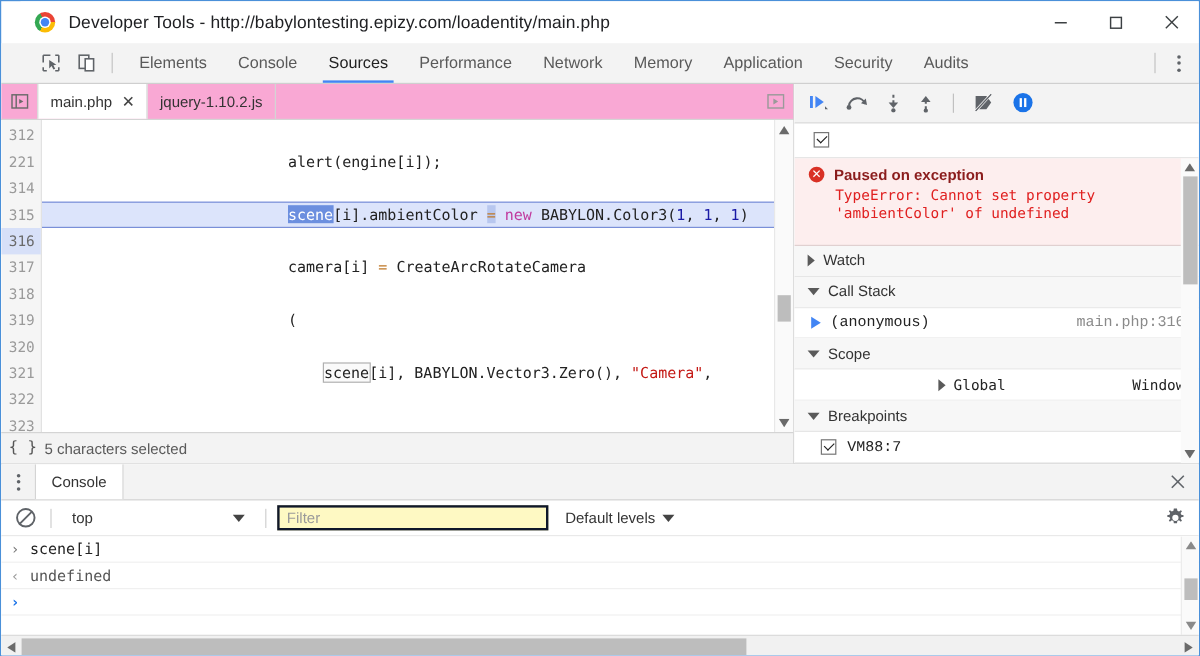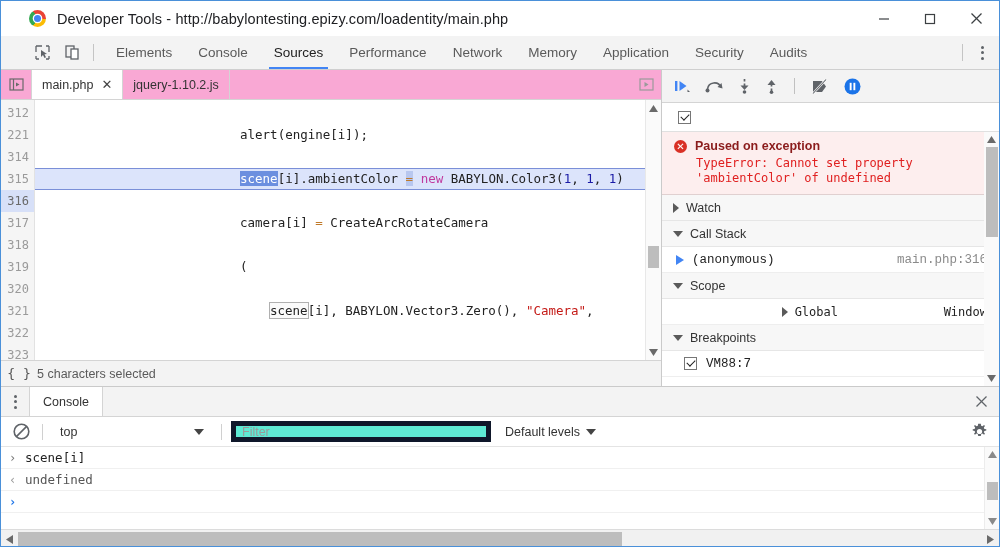--- a/index.html
+++ b/index.html
@@ -329,21 +329,21 @@
     width: 13px; height: 13px; border-radius: 50%;
     background: #d93025;
     color: #fff;
     font-size: 10px; line-height: 13px;
     text-align: center;
     font-weight: bold;
     flex: 0 0 auto;
     font-family: "DejaVu Sans", sans-serif;
   }
   .paused-msg {
-    margin: 3px 0 0 22px;
+    margin: 3px 0 10px 22px;
     font-family: "DejaVu Sans Mono", monospace;
     font-size: 12px;
     color: #e02020;
     line-height: 15px;
     white-space: pre-line;
   }
   .dbg-section {
     height: 26px;
     display: flex; align-items: center;
     gap: 7px;
@@ -467,23 +467,23 @@
     position: relative;
   }
   .ctx-select .cs-arrow {
     position: absolute; right: 8px;
     width: 0; height: 0;
     border-left: 5px solid transparent;
     border-right: 5px solid transparent;
     border-top: 6px solid #444;
   }
   .filter-input {
-    width: 260px; height: 21px;
-    border: 5px solid #0f172a;
-    background: #5eead4;
+    width: 226px; height: 21px;
+    border: 2px solid #0f172a;
+    background: #fef9c3;
     font-size: 12.5px;
     color: #333;
     padding: 0 6px;
     font-family: "Liberation Sans", sans-serif;
     outline: none;
   }
   .filter-input::placeholder { color: #9a9a9a; }
   .levels {
     display: flex; align-items: center; gap: 6px;
     font-size: 12.5px; color: #333;

